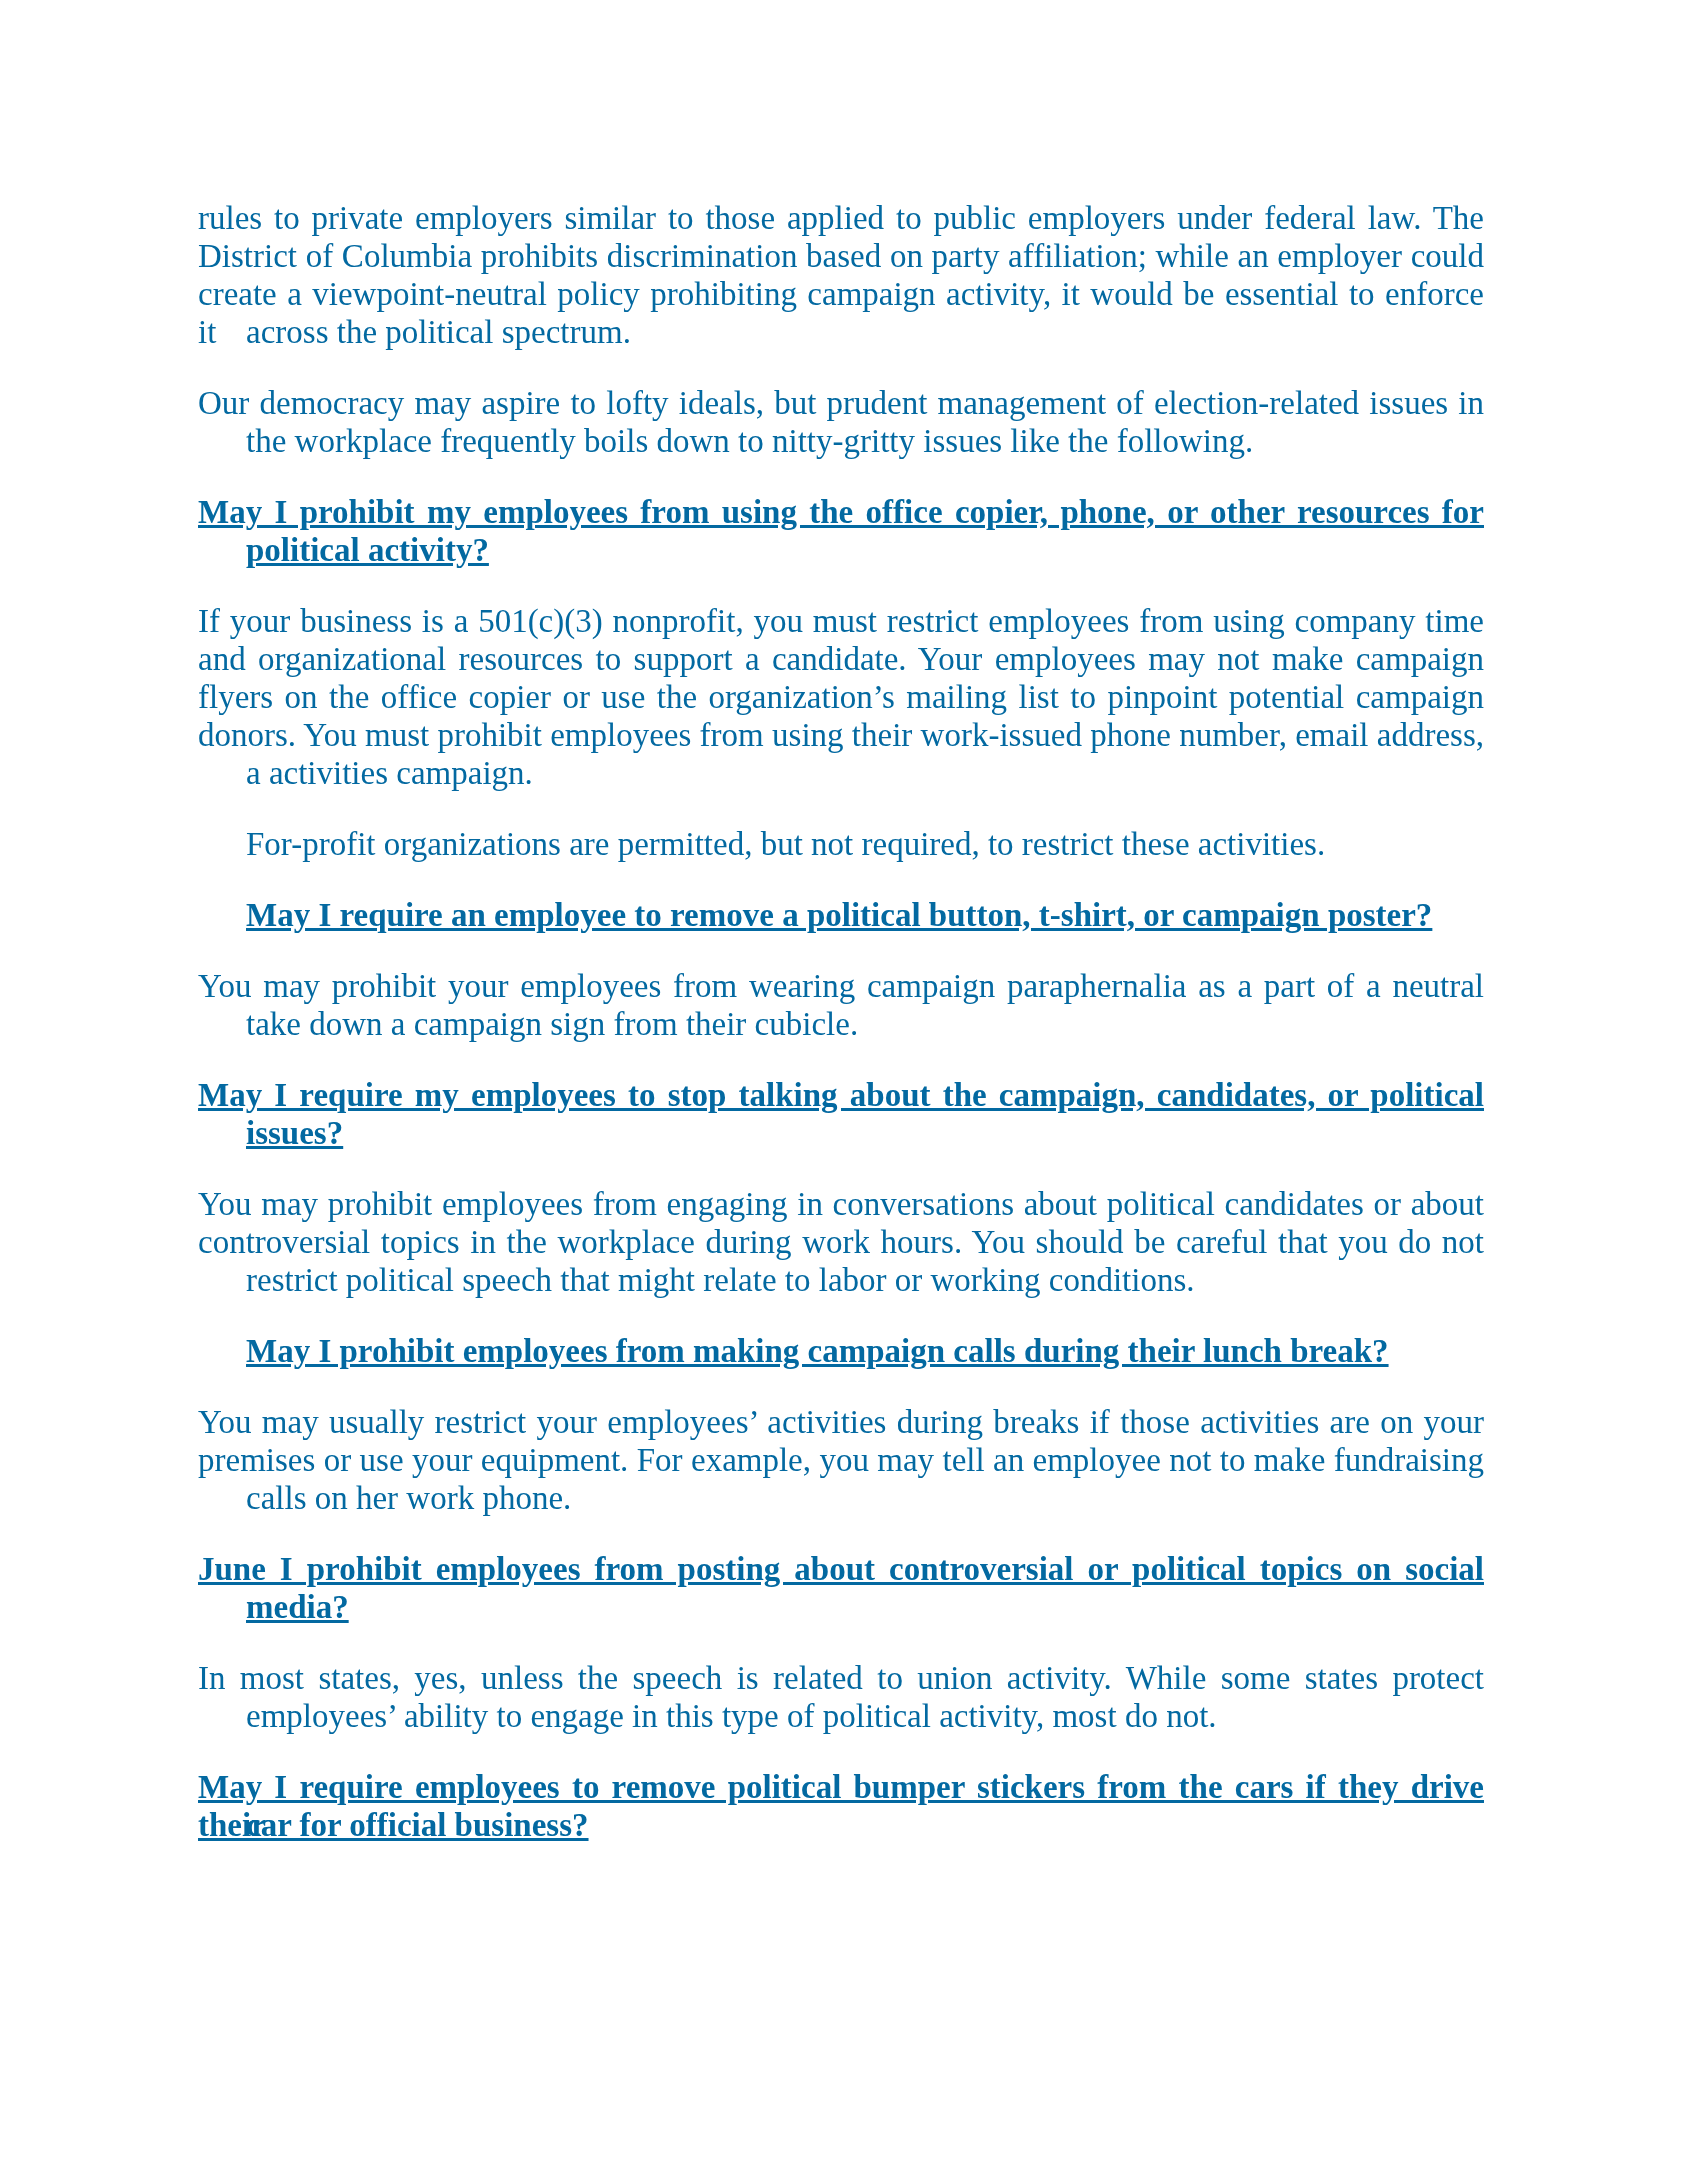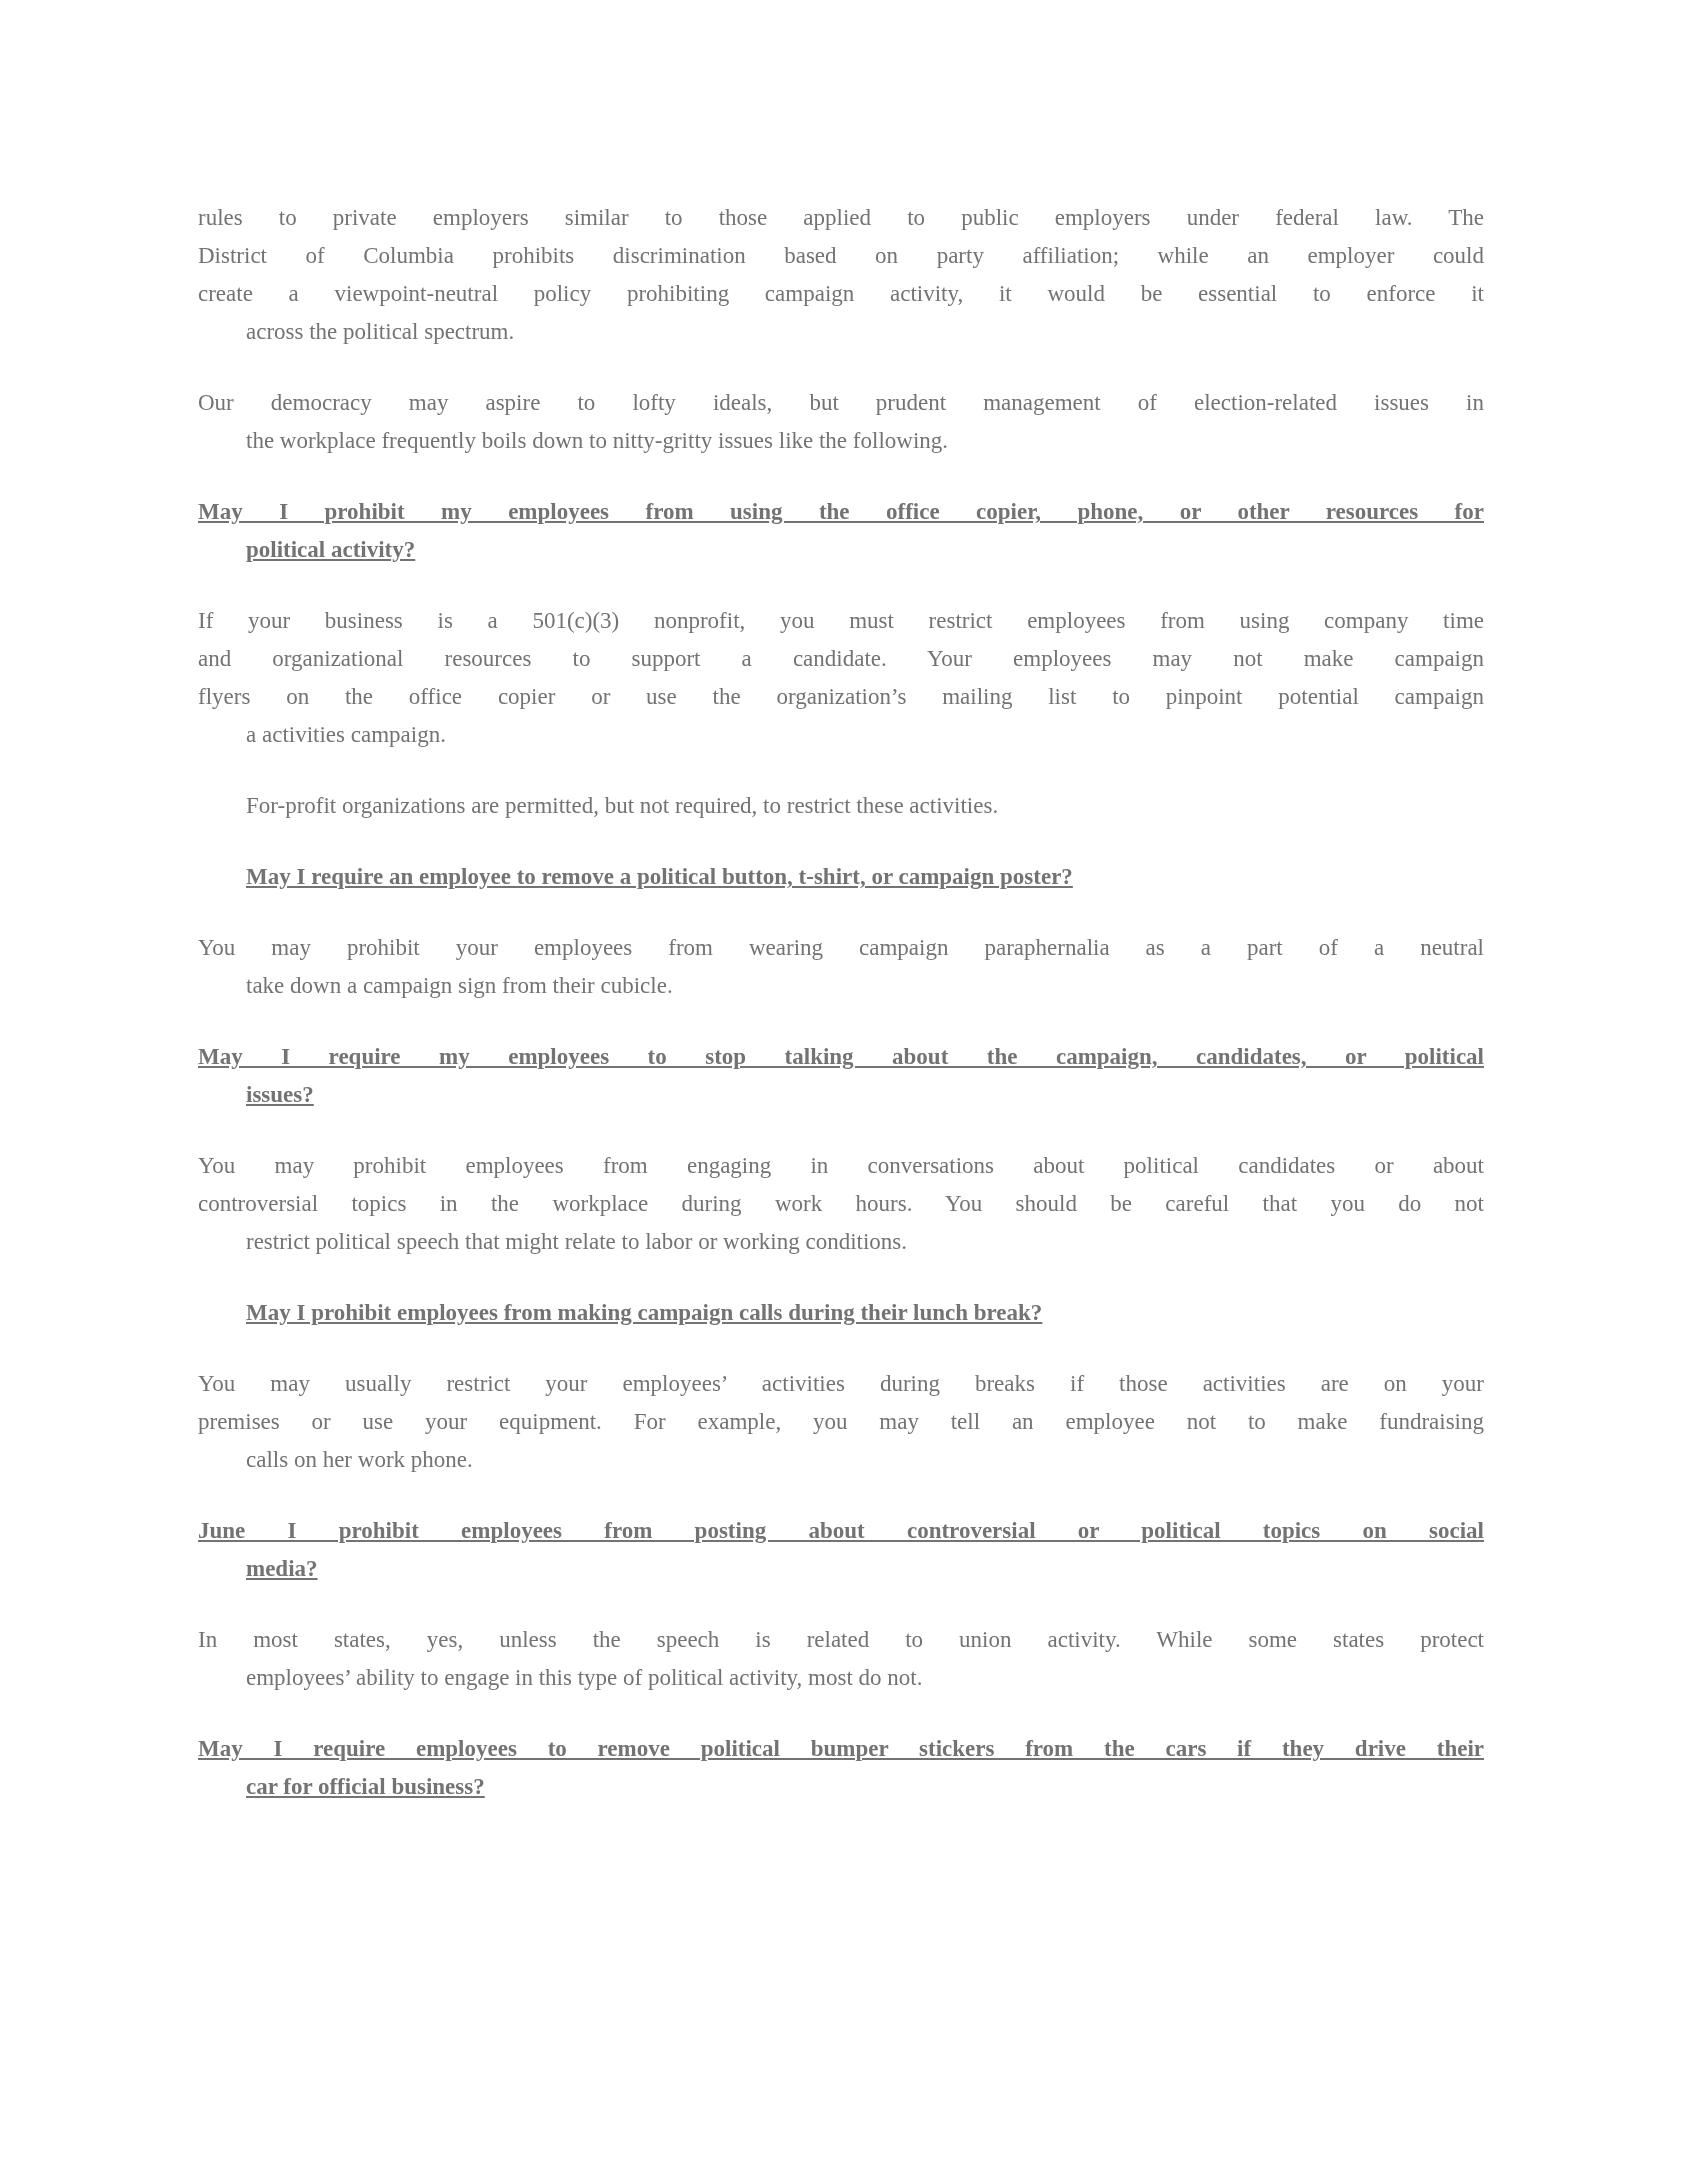--- a/index.html
+++ b/index.html
@@ -3,23 +3,23 @@
 <meta charset="utf-8">
 <style>
   html, body { margin: 0; padding: 0; background: #ffffff; }
   body { width: 1683px; height: 2178px; position: relative; overflow: hidden; }
   .page {
     position: absolute;
     left: 198px;
     top: 199px;
     width: 1286px;
     font-family: "Liberation Serif", "DejaVu Serif", serif;
-    font-size: 23px;
+    font-size: 33px;
     line-height: 38px;
-    color: #737373;
+    color: #0369a1;
   }
   .block { margin: 0 0 33px 0; }
   .block.heading { font-weight: bold; text-decoration: underline; }
   .line {
     display: block;
     white-space: nowrap;
     text-align: justify;
     text-align-last: justify;
     white-space: normal;
     height: 38px;
@@ -46,20 +46,21 @@
 
   <div class="block heading">
     <span class="line">May I prohibit my employees from using the office copier, phone, or other resources for</span>
     <span class="line last">political activity?</span>
   </div>
 
   <div class="block">
     <span class="line">If your business is a 501(c)(3) nonprofit, you must restrict employees from using company time</span>
     <span class="line">and organizational resources to support a candidate. Your employees may not make campaign</span>
     <span class="line">flyers on the office copier or use the organization’s mailing list to pinpoint potential campaign</span>
+    <span class="line">donors. You must prohibit employees from using their work-issued phone number, email address,</span>
     <span class="line last">a activities campaign.</span>
   </div>
 
   <div class="block">
     <span class="line last">For-profit organizations are permitted, but not required, to restrict these activities.</span>
   </div>
 
   <div class="block heading">
     <span class="line last">May I require an employee to remove a political button, t-shirt, or campaign poster?</span>
   </div>

